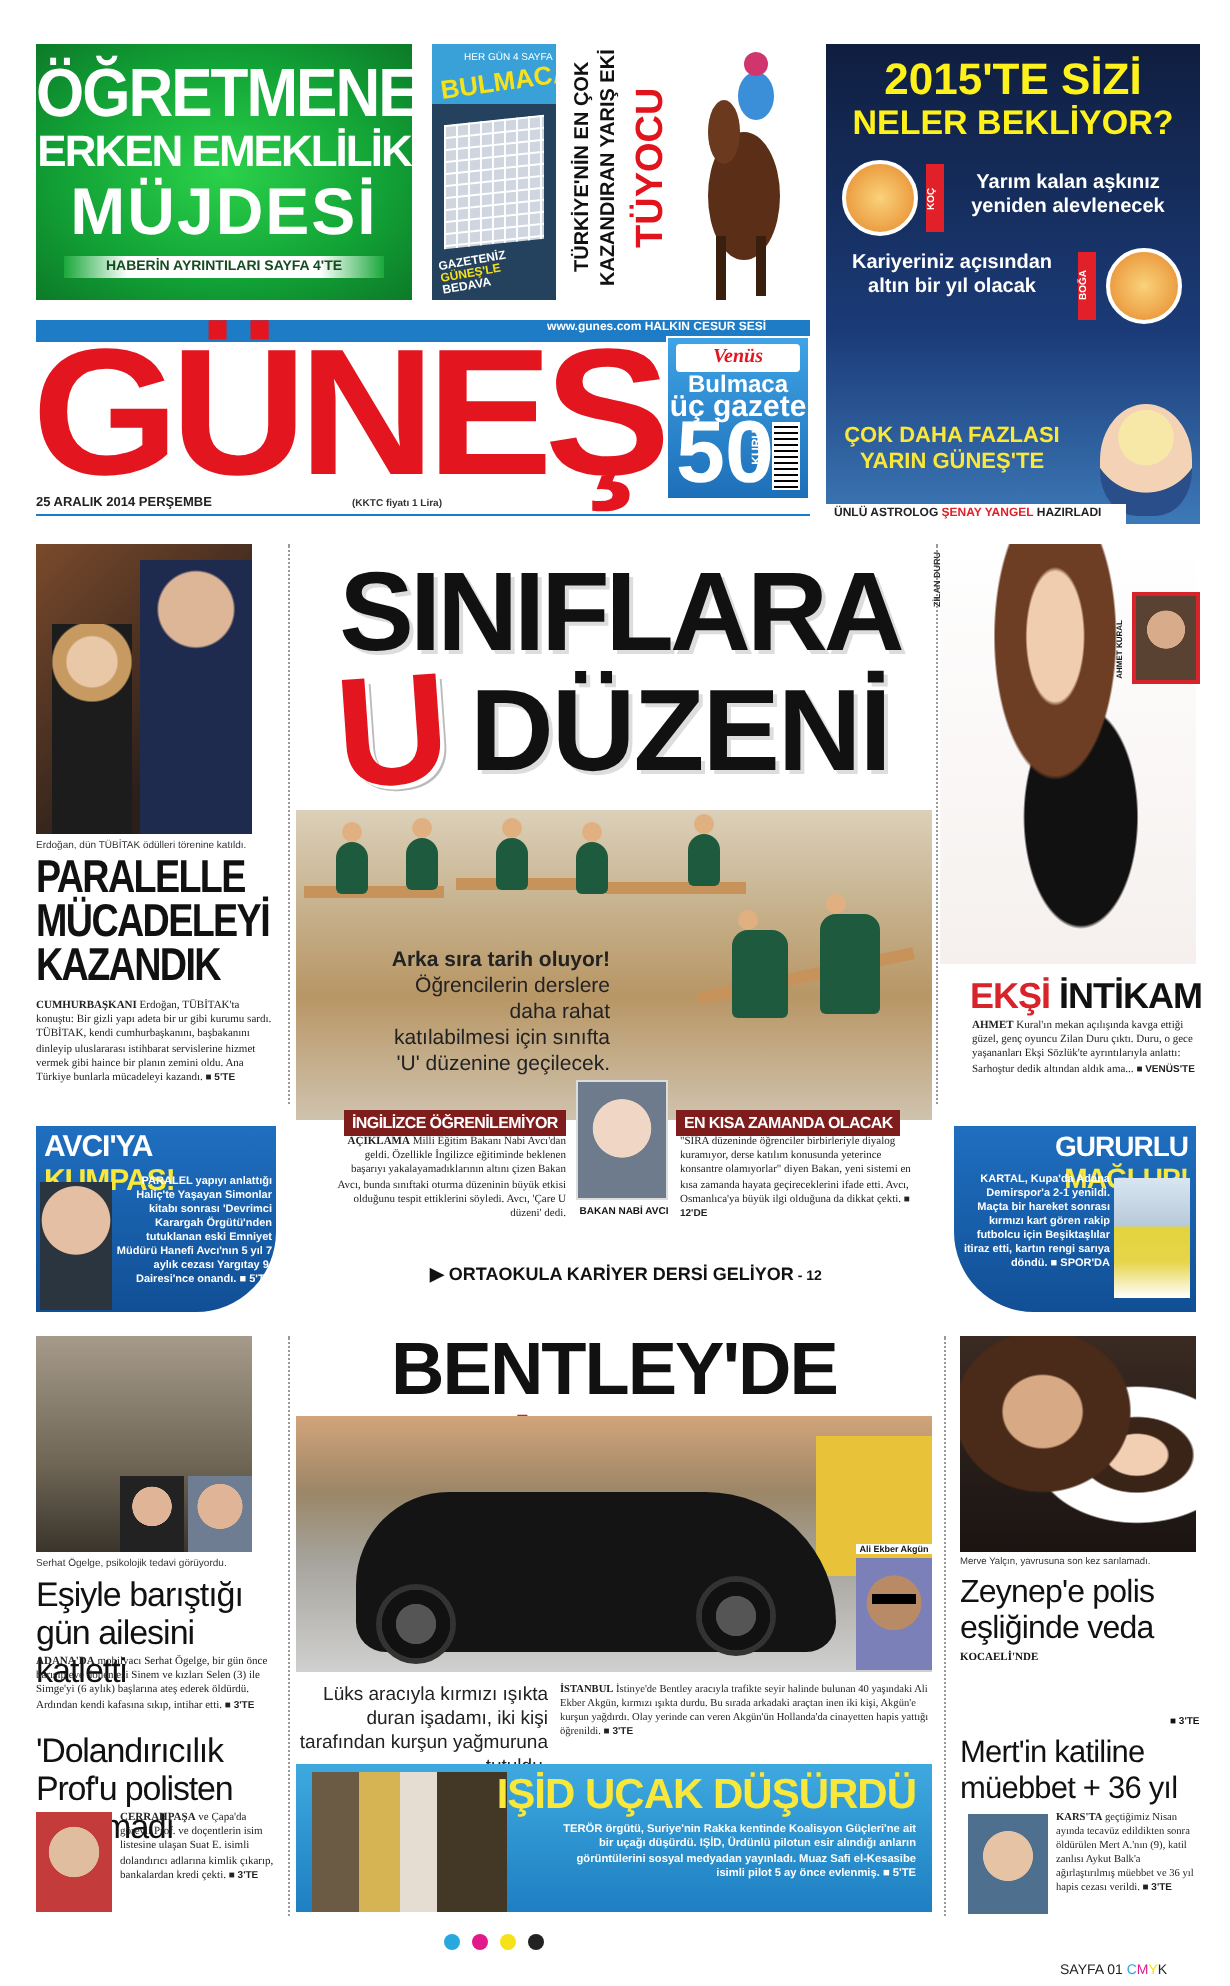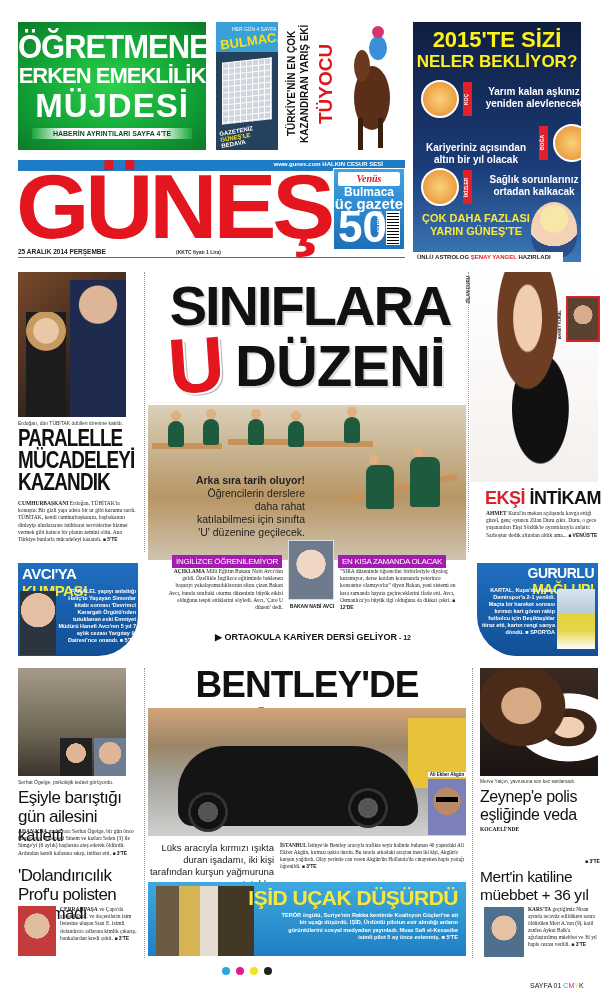--- a/index.html
+++ b/index.html
@@ -16,21 +16,21 @@
 #promo-bulmaca .hd{background:#3aa0d8;height:30px;position:relative}
 #promo-bulmaca .hd .s{font-size:5px;color:#fff;position:absolute;left:16px;top:4px}
 #promo-bulmaca .hd .b{font-size:13px;font-weight:bold;color:#f5e21a;position:absolute;left:4px;top:11px;transform:rotate(-8deg)}
 #promo-bulmaca .grid{position:absolute;left:6px;top:38px;width:50px;height:62px;background-image:linear-gradient(#fff 1px,transparent 1px),linear-gradient(90deg,#fff 1px,transparent 1px);background-size:6px 6px;background-color:#cfd6df;transform:skewY(-6deg)}
 #promo-bulmaca .ft{position:absolute;left:4px;bottom:6px;font-size:6px;color:#fff;font-weight:bold;transform:rotate(-10deg)}
 #promo-bulmaca .ft span{color:#f5e21a}
 #promo-tuyocu{left:285px;top:16px;width:120px;height:140px}
 #promo-tuyocu .vt{position:absolute;left:0;top:0;width:40px;height:135px;writing-mode:vertical-rl;transform:rotate(180deg);font-size:10px;font-weight:bold;line-height:13px;color:#111;text-align:center}
 #promo-tuyocu .vr{position:absolute;left:30px;top:0;width:22px;height:135px;writing-mode:vertical-rl;transform:rotate(180deg);font-size:19px;font-weight:bold;color:#e1141e;text-align:center}
 #promo-tuyocu .horse{position:absolute;left:55px;top:2px;width:62px;height:135px}
-#promo-astro{left:413px;top:22px;width:168px;height:240px;background:linear-gradient(180deg,#0f1e3f,#1b3b78 60%,#3d79b8);color:#fff;overflow:hidden}
+#promo-astro{left:413px;top:22px;width:187px;height:240px;background:linear-gradient(180deg,#0f1e3f,#1b3b78 60%,#3d79b8);color:#fff;overflow:hidden}
 #promo-astro .t1{font-size:22px;font-weight:bold;color:#fff21a;text-align:center;margin-top:6px;line-height:24px}
 #promo-astro .t2{font-size:17px;font-weight:bold;color:#fff21a;text-align:center;line-height:20px}
 .astro-row{position:absolute;left:0;width:186px;height:42px}
 .astro-row .ic{position:absolute;width:38px;height:38px;border-radius:50%;background:radial-gradient(circle,#f9d27a,#e7882b);border:2px solid #fff}
 .astro-row .tag{position:absolute;width:9px;height:34px;background:#e1202a;font-size:5px;color:#fff;writing-mode:vertical-rl;transform:rotate(180deg);text-align:center;font-weight:bold}
 .astro-row .tx{position:absolute;font-size:10px;font-weight:bold;line-height:12px;text-align:center}
 #promo-astro .more{position:absolute;left:8px;top:190px;font-size:11px;font-weight:bold;color:#f9e83a;text-align:center;width:110px;line-height:13px}
 #promo-astro .by{position:absolute;left:0;bottom:0;width:150px;background:#fff;color:#222;font-size:6px;font-weight:bold;padding:2px 4px}
 #promo-astro .by span{color:#e1202a}
 #promo-astro .face{position:absolute;right:4px;bottom:4px;width:46px;height:56px;border-radius:50% 50% 40% 40%;background:radial-gradient(circle at 50% 30%,#f7e8a8 0 30%,#f3d2b6 31% 60%,#2a4e8a 61%)}
@@ -59,21 +59,21 @@
 
 #h-siniflar{left:160px;top:280px;width:300px;font-size:56px;font-weight:bold;color:#111;letter-spacing:-2px;text-align:center;text-shadow:2px 2px 0 #ddd;line-height:52px}
 #h-u{left:168px;top:330px;font-size:78px;font-weight:bold;color:#e3151e;line-height:70px;transform:rotate(-4deg);text-shadow:2px 2px 0 #fff,3px 3px 0 #bbb}
 #h-duzeni{left:235px;top:338px;width:230px;font-size:58px;font-weight:bold;color:#111;letter-spacing:-1px;line-height:56px;text-shadow:2px 2px 0 #ddd}
 #photo-class{left:148px;top:405px;width:318px;height:155px;background:linear-gradient(180deg,#dcd0b9 0%,#c7b38f 30%,#b89665 60%,#cfc3ae 100%);overflow:hidden}
 #photo-class .desk{position:absolute;background:#c7935a;height:6px}
 #photo-class .kid{position:absolute;width:16px;height:26px;border-radius:8px 8px 3px 3px;background:#1e5a3e}
 #photo-class .kid::before{content:"";position:absolute;left:3px;top:-10px;width:10px;height:10px;border-radius:50%;background:#e0b080}
 #lead-teaser{left:195px;top:474px;width:110px;font-size:10.5px;line-height:13px;text-align:right;color:#222;background:transparent}
 #lead-teaser b{font-weight:bold}
-.redtag{background:#a21caf;color:#fff;font-weight:normal;font-size:8px;padding:2px 4px;letter-spacing:-0.3px;display:inline-block}
+.redtag{background:#7f1d1d;color:#fff;font-weight:bold;font-size:8px;padding:2px 4px;letter-spacing:-0.3px;display:inline-block}
 #tag-eng{left:172px;top:555px}
 #tag-kisa{left:338px;top:555px}
 #body-eng{left:165px;top:568px;width:118px;font-size:5.5px;line-height:7.2px;font-family:"Liberation Serif",serif;text-align:right;color:#222}
 #photo-avci{left:288px;top:540px;width:46px;height:60px;background:radial-gradient(circle at 50% 40%,#f0d6c4 0 35%,#6e7b8c 36%);border:1px solid #ddd}
 #cap-avci{left:286px;top:603px;width:52px;text-align:center;font-size:5px;font-weight:bold}
 #body-kisa{left:340px;top:568px;width:122px;font-size:5.5px;line-height:7.2px;font-family:"Liberation Serif",serif;color:#222}
 #sub-orta{left:215px;top:632px;font-size:9px;font-weight:bold;color:#111}
 #sub-orta span{color:#d9232a}
 
 .bluebox{background:linear-gradient(180deg,#1f6fc0,#114f95);color:#fff;position:absolute}
@@ -171,28 +171,23 @@
 
 <div id="promo-astro" class="abs">
   <div class="t1">2015'TE SİZİ</div>
   <div class="t2">NELER BEKLİYOR?</div>
   <div class="astro-row" style="top:56px">
     <div class="ic" style="left:8px;top:2px"></div>
     <div class="tag" style="left:50px;top:4px">KOÇ</div>
     <div class="tx" style="left:62px;top:8px;width:118px">Yarım kalan aşkınız yeniden alevlenecek</div>
   </div>
   <div class="astro-row" style="top:100px">
-    <div class="tx" style="left:4px;top:20px;width:118px">Kariyeriniz açısından altın bir yıl olacak</div>
+    <div class="tx" style="left:4px;top:4px;width:118px">Kariyeriniz açısından altın bir yıl olacak</div>
     <div class="tag" style="left:126px;top:4px">BOĞA</div>
     <div class="ic" style="left:140px;top:2px"></div>
-  </div>
-  <div class="astro-row" style="top:144px">
-    <div class="ic" style="left:8px;top:2px"></div>
-    <div class="tag" style="left:50px;top:4px">İKİZLER</div>
-    <div class="tx" style="left:62px;top:8px;width:118px">Sağlık sorunlarınız ortadan kalkacak</div>
   </div>
   <div class="more">ÇOK DAHA FAZLASI YARIN GÜNEŞ'TE</div>
   <div class="face"></div>
   <div class="by">
     <span style="color:#222">ÜNLÜ ASTROLOG</span> <span>ŞENAY YANGEL</span> <span style="color:#222">HAZIRLADI</span>
   </div>
 </div>
 
 <div id="mast-bar" class="abs">
   <span class="url">www.gunes.com  HALKIN CESUR SESİ</span>

